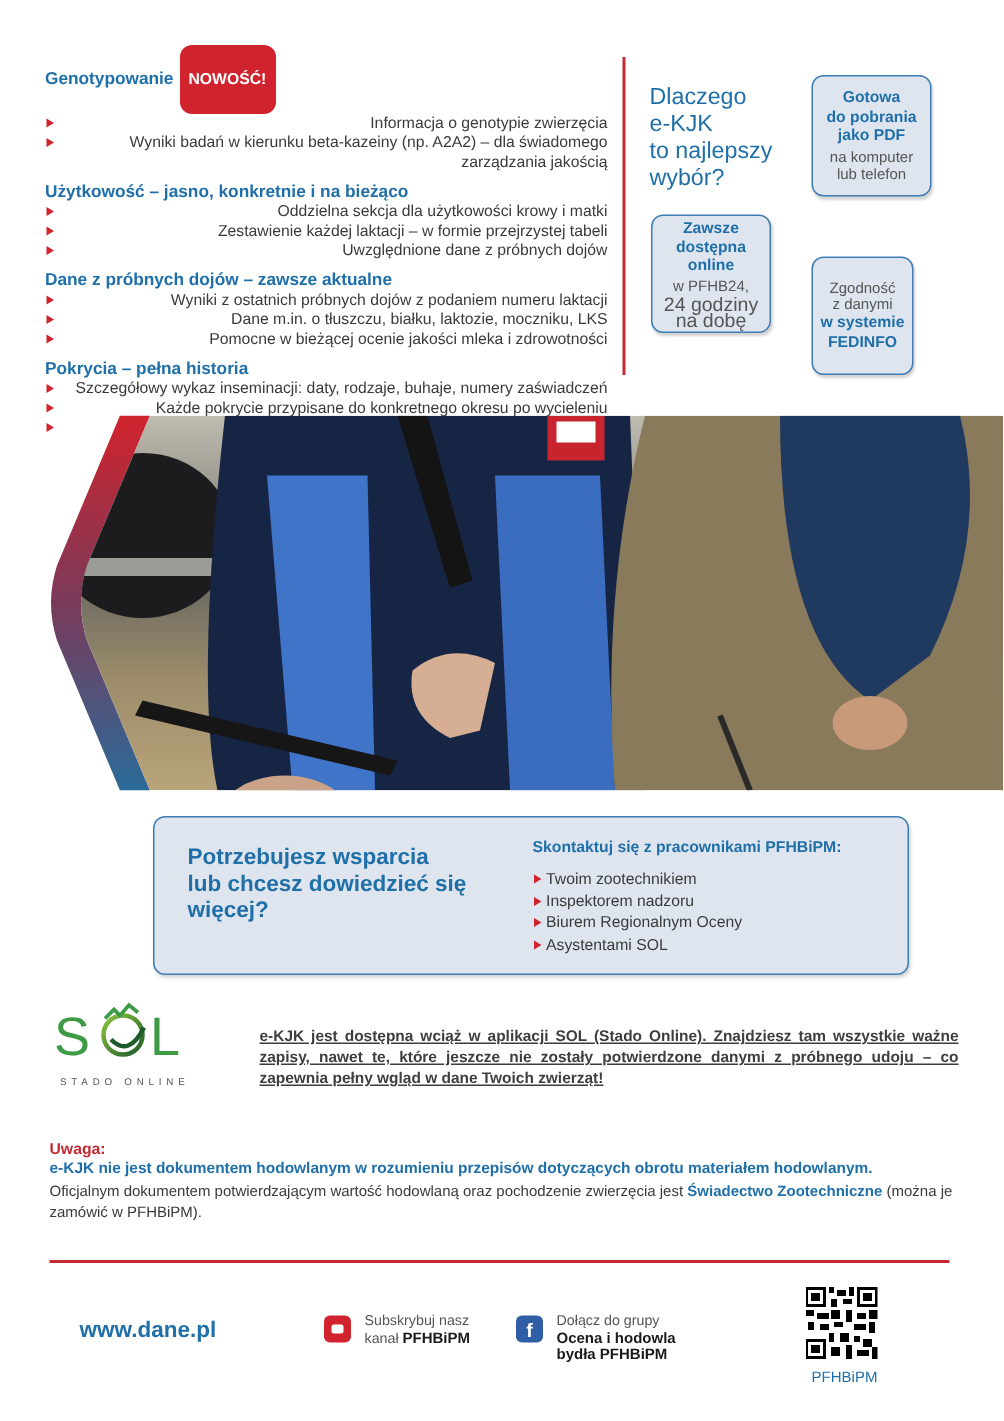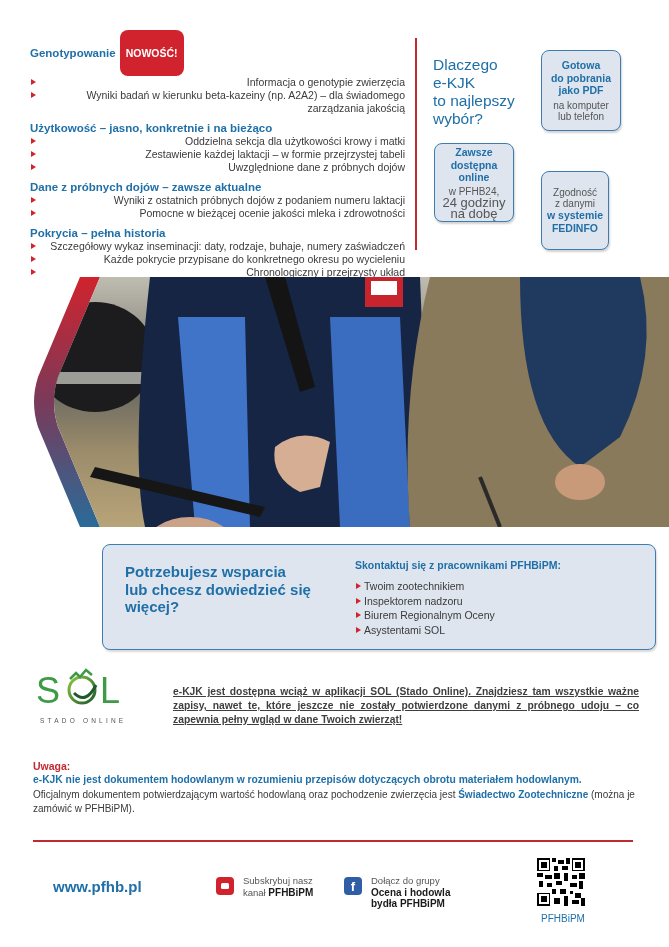--- a/index.html
+++ b/index.html
@@ -25,21 +25,21 @@
   .card .strong { color: #1f6fa8; font-weight: bold; font-size: 10.5px; line-height: 12.5px; }
   .card .light { color: #555; font-size: 10px; line-height: 11px; }
   .card-pdf { left: 541px; top: 50px; width: 80px; height: 81px; }
   .card-online { left: 434px; top: 143px; width: 80px; height: 79px; }
   .card-fedinfo { left: 541px; top: 143px; width: 68px; height: 79px; margin-top: 28px; }
 
   
   .photo { left: 0; top: 277px; width: 669px; height: 250px; }
 
   
-  .support { left: 102px; top: 544px; width: 554px; height: 106px; background: #dfe5ee; border: 1.5px solid #3e7db2; border-radius: 8px; box-sizing: border-box; box-shadow: 1px 2px 2px rgba(0,0,0,0.15); }
+  .support { left: 102px; top: 544px; width: 504px; height: 106px; background: #dfe5ee; border: 1.5px solid #3e7db2; border-radius: 8px; box-sizing: border-box; box-shadow: 1px 2px 2px rgba(0,0,0,0.15); }
   .support-q { left: 22px; top: 18px; width: 215px; color: #1f6fa8; font-weight: bold; font-size: 15px; line-height: 17.5px; }
   .support-right { left: 252px; top: 14px; width: 235px; }
   .support-head { color: #1f6fa8; font-weight: bold; font-size: 10.5px; line-height: 13px; margin-bottom: 7px; }
   .support-list { list-style: none; margin: 0; padding: 0; }
   .support-list li { position: relative; padding-left: 9px; font-size: 10.5px; line-height: 14.5px; color: #3a3a3a; }
   .support-list li::before { content: ""; position: absolute; left: 1px; top: 4px; border-left: 5px solid #d0232d; border-top: 3.5px solid transparent; border-bottom: 3.5px solid transparent; }
 
   
   .sol-logo { left: 34px; top: 665px; width: 110px; height: 70px; }
   .sol-text { left: 173px; top: 685px; width: 466px; font-size: 10.3px; line-height: 14px; font-weight: bold; color: #3e3e3e; text-align: justify; text-decoration: underline; }
@@ -83,20 +83,21 @@
     <ul class="feat-list">
       <li>Oddzielna sekcja dla użytkowości krowy i matki</li>
       <li>Zestawienie każdej laktacji – w formie przejrzystej tabeli</li>
       <li>Uwzględnione dane z próbnych dojów</li>
     </ul>
   </div>
   <div class="feat-group">
     <div class="feat-title">Dane z próbnych dojów – zawsze aktualne</div>
     <ul class="feat-list">
       <li>Wyniki z ostatnich próbnych dojów z podaniem numeru laktacji</li>
+      <li>Dane m.in. o tłuszczu, białku, laktozie, moczniku, LKS</li>
       <li>Pomocne w bieżącej ocenie jakości mleka i zdrowotności</li>
     </ul>
   </div>
   <div class="feat-group">
     <div class="feat-title">Pokrycia – pełna historia</div>
     <ul class="feat-list">
       <li>Szczegółowy wykaz inseminacji: daty, rodzaje, buhaje, numery zaświadczeń</li>
       <li>Każde pokrycie przypisane do konkretnego okresu po wycieleniu</li>
       <li>Chronologiczny i przejrzysty układ</li>
     </ul>
@@ -217,21 +218,21 @@
 <div class="abs note">
   <div class="note-label">Uwaga:</div>
   <div class="note-main">e-KJK nie jest dokumentem hodowlanym w rozumieniu przepisów dotyczących obrotu materiałem hodowlanym.</div>
   <div class="note-body">
     <span>Oficjalnym dokumentem potwierdzającym wartość hodowlaną oraz pochodzenie zwierzęcia jest </span><span class="hl">Świadectwo Zootechniczne</span><span> (można je zamówić w PFHBiPM).</span>
   </div>
 </div>
 
 <div class="abs hline"></div>
 
-<div class="abs website">www.pfhb.pl</div>
+<div class="abs website">www.dane.pl</div>
 
 <div class="abs yt-icon"></div>
 <div class="abs yt-text">
   <div>Subskrybuj nasz</div>
   <div><span>kanał </span><span class="bold-dark">PFHBiPM</span></div>
 </div>
 
 <div class="abs fb-icon">f</div>
 <div class="abs fb-text">
   <div>Dołącz do grupy</div>

